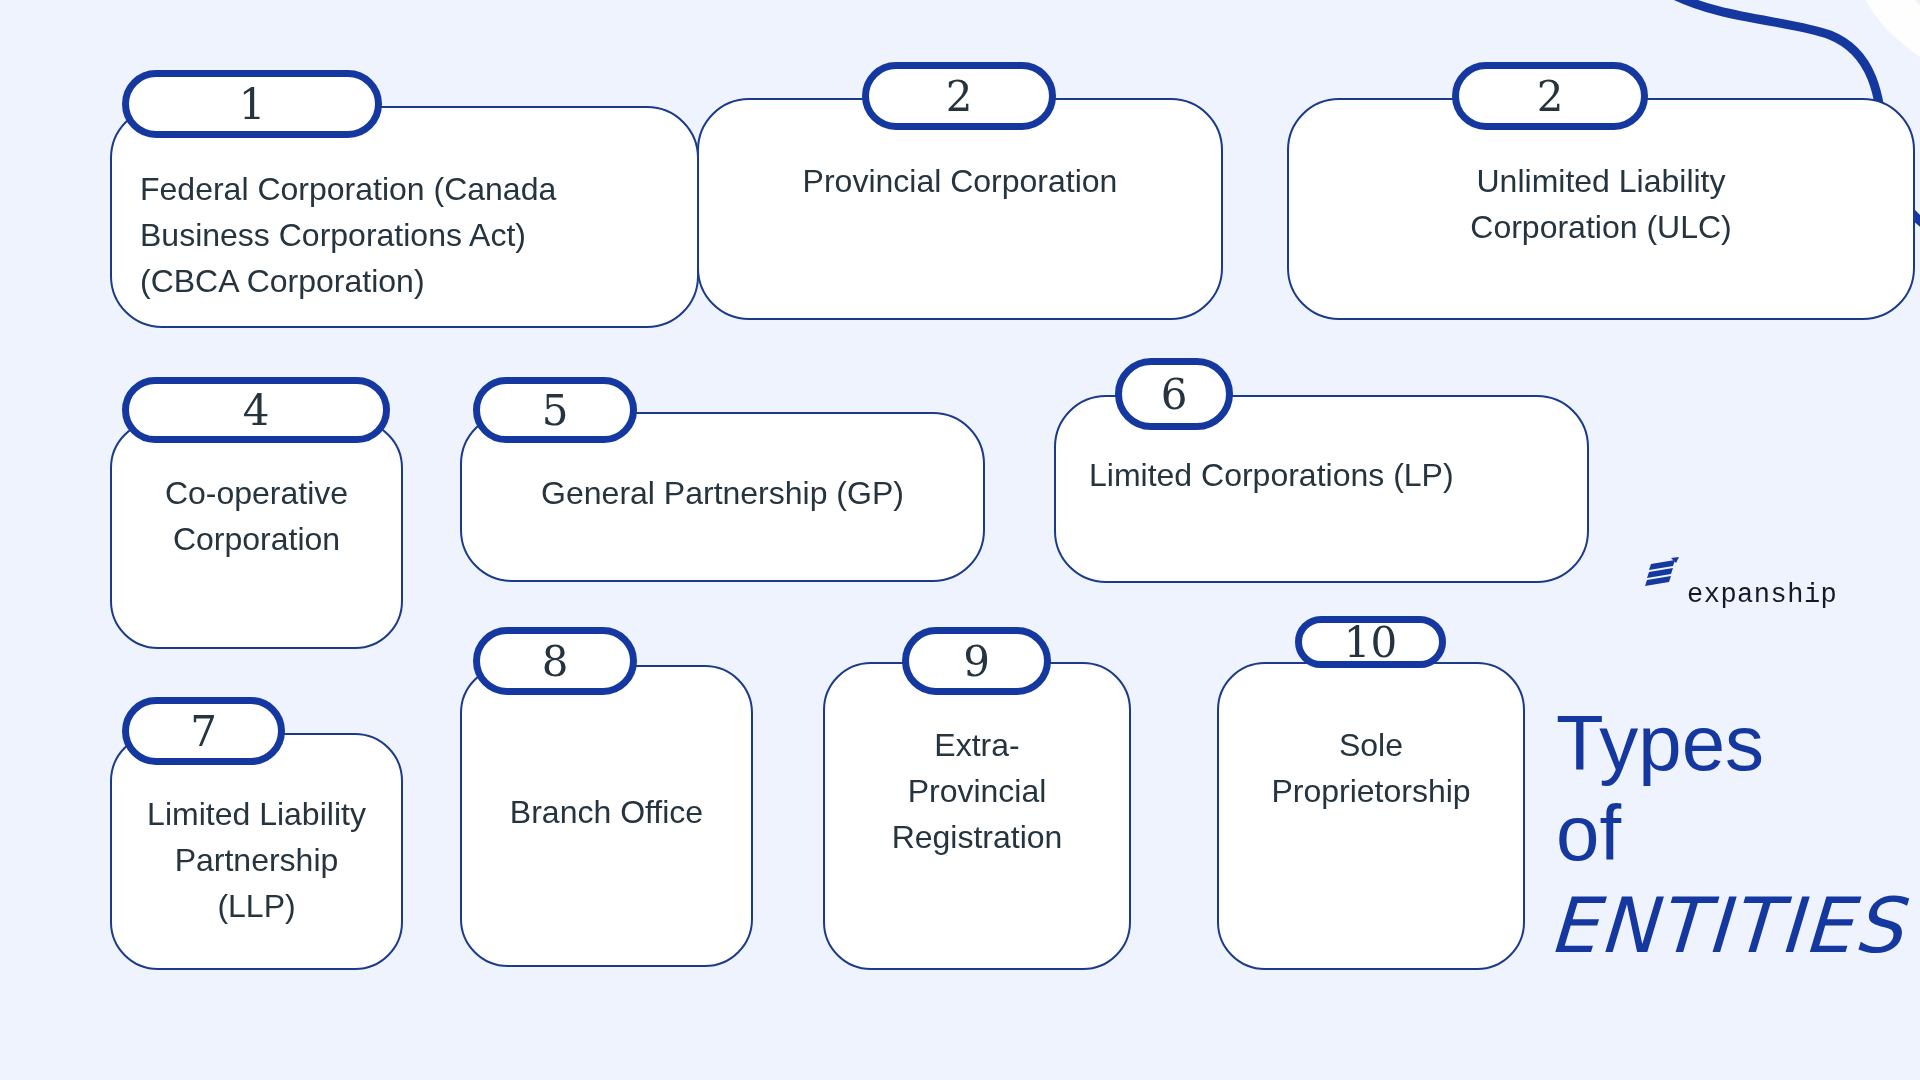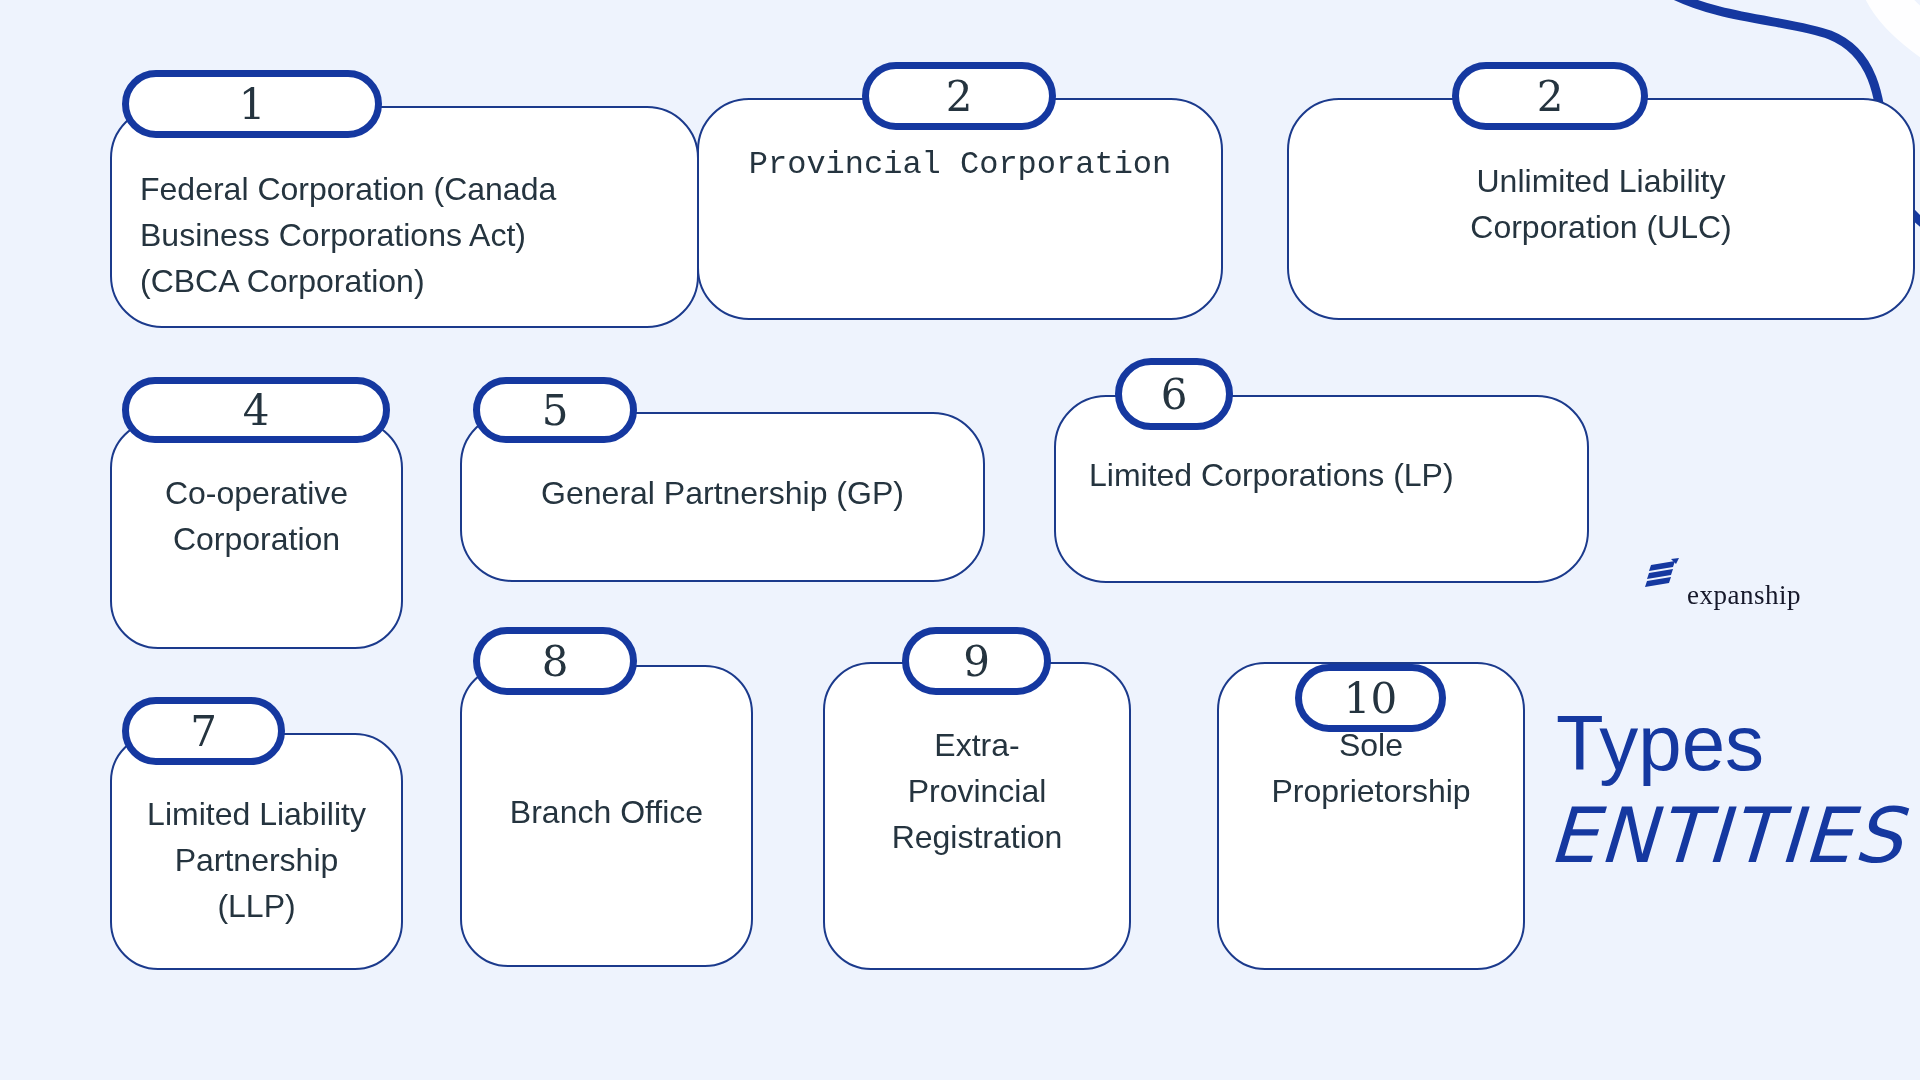--- a/index.html
+++ b/index.html
@@ -27,39 +27,39 @@
       color:#25343f; font-size:42px; font-family:"DejaVu Serif", "Liberation Serif", serif;
     }
     .title {
       position:absolute; left:1556px; top:670px; color:#1538a0;margin-top:28px;
     }
     .title .t1 { font-size:78px; line-height:90px; display:block; }
     .title .t2 { font-size:78px; line-height:90px; display:block; }
     .title .t3 { font-size:76px; line-height:96px; display:block; font-style:italic; letter-spacing:2px;
                  font-family:"DejaVu Sans", sans-serif; transform:skewX(-6deg); }
     .logo { position:absolute; left:1645px; top:538px; display:flex; align-items:center; gap:6px; }
-    .logo-text { font-size:27px; color:#16182a; font-family:Liberation Serif, serif; letter-spacing:0.5px;margin-top:42px; }
+    .logo-text { font-size:27px; color:#16182a; font-family:Liberation Mono, monospace; letter-spacing:0.5px;margin-top:42px; }
   </style>
 </head>
 <body>
 
 <svg class="wave" viewBox="0 0 1920 1080">
   <path d="M1875 -40 C1880 40 2000 60 2010 120" stroke="#ffffff" stroke-width="40" fill="none" opacity="0.9"></path>
   <path d="M1668 -8 C1720 20 1790 20 1830 35 C1880 55 1880 110 1885 150 C1892 190 1905 210 1925 225" stroke="#1538a0" stroke-width="9" fill="none" stroke-linecap="round"></path>
 </svg>
 
 <div class="card" style="left:110px;top:106px;width:589px;height:222px;">
   <div class="card-text left" style="top:58px;">Federal Corporation (Canada
 Business Corporations Act)
 (CBCA Corporation)</div>
 </div>
 <div class="badge" style="left:122px;top:70px;width:260px;height:68px;">1</div>
 
 <div class="card" style="left:697px;top:98px;width:526px;height:222px;">
-  <div class="card-text" style="top:42px;font-family:Liberation Mono, monospace;">Provincial Corporation</div>
+  <div class="card-text" style="top:58px;">Provincial Corporation</div>
 </div>
 <div class="badge" style="left:862px;top:62px;width:194px;height:68px;">2</div>
 
 <div class="card" style="left:1287px;top:98px;width:628px;height:222px;">
   <div class="card-text" style="top:58px;">Unlimited Liability
 Corporation (ULC)</div>
 </div>
 <div class="badge" style="left:1452px;top:62px;width:196px;height:68px;">2</div>
 
 <div class="card" style="left:110px;top:420px;width:293px;height:229px;border-radius:48px;padding-left:37px;">
@@ -94,28 +94,29 @@
   <div class="card-text" style="top:58px;">Extra-
 Provincial
 Registration</div>
 </div>
 <div class="badge" style="left:902px;top:627px;width:149px;height:68px;">9</div>
 
 <div class="card" style="left:1217px;top:662px;width:308px;height:308px;border-radius:48px;">
   <div class="card-text" style="top:58px;">Sole
 Proprietorship</div>
 </div>
-<div class="badge" style="left:1295px;top:664px;width:151px;height:68px;">10</div>
+<div class="badge" style="left:1295px;top:616px;width:151px;height:52px;">10</div>
 
 <div class="logo">
   <svg width="36" height="36" viewBox="0 0 36 36">
     <path d="M6 8 L30 4 L28 10 L4 14 Z" fill="#1538a0"></path>
     <path d="M4 16 L28 12 L26 18 L2 22 Z" fill="#1538a0"></path>
     <path d="M2 24 L26 20 L24 26 L0 30 Z" fill="#1538a0"></path>
     <path d="M26 2 L34 1 L31 7 Z" fill="#1538a0"></path>
   </svg>
   <span class="logo-text">expanship</span>
 </div>
 
 <div class="title">
   <span class="t1">Types</span>
+  <span class="t2">of</span>
   <span class="t3">ENTITIES</span>
 </div>
 
 </body></html>

